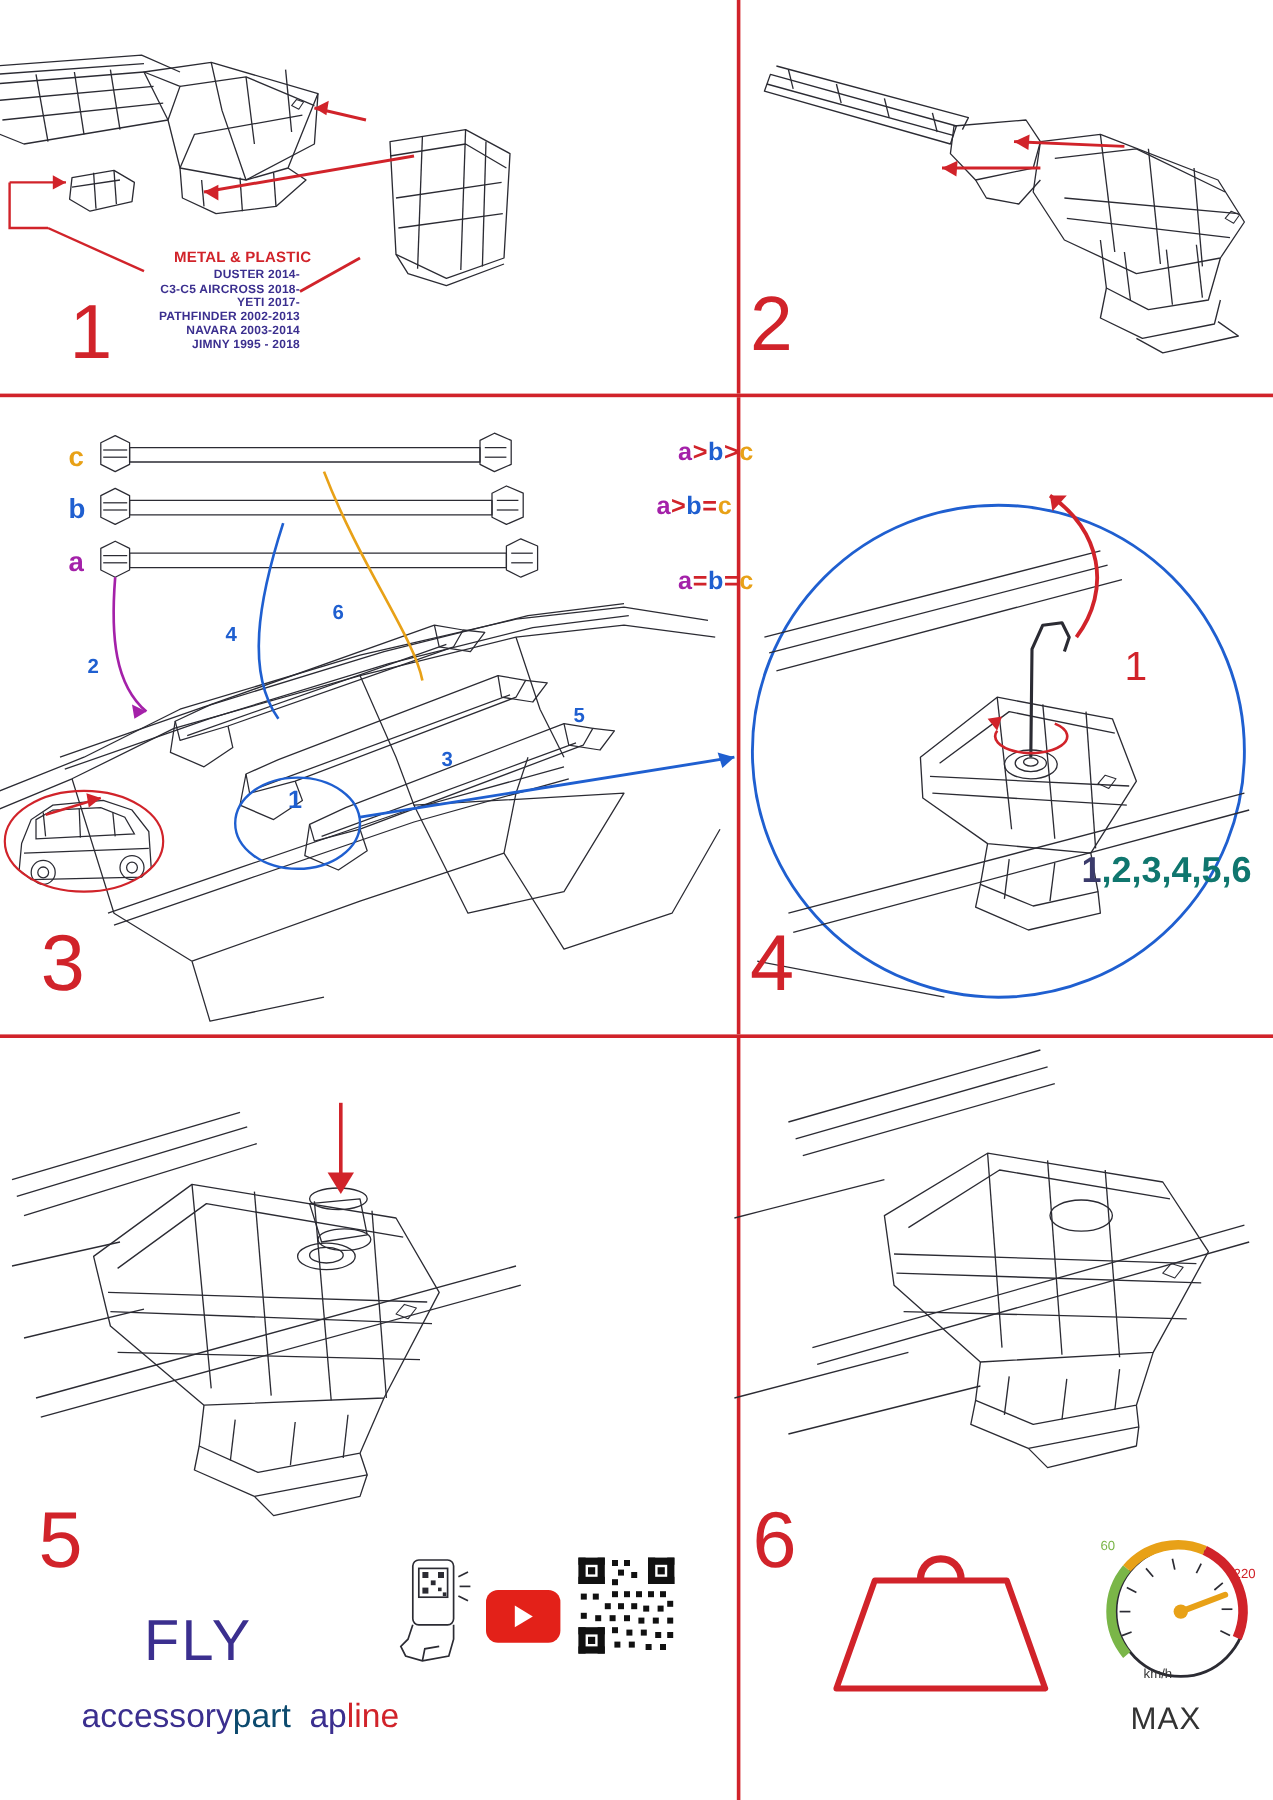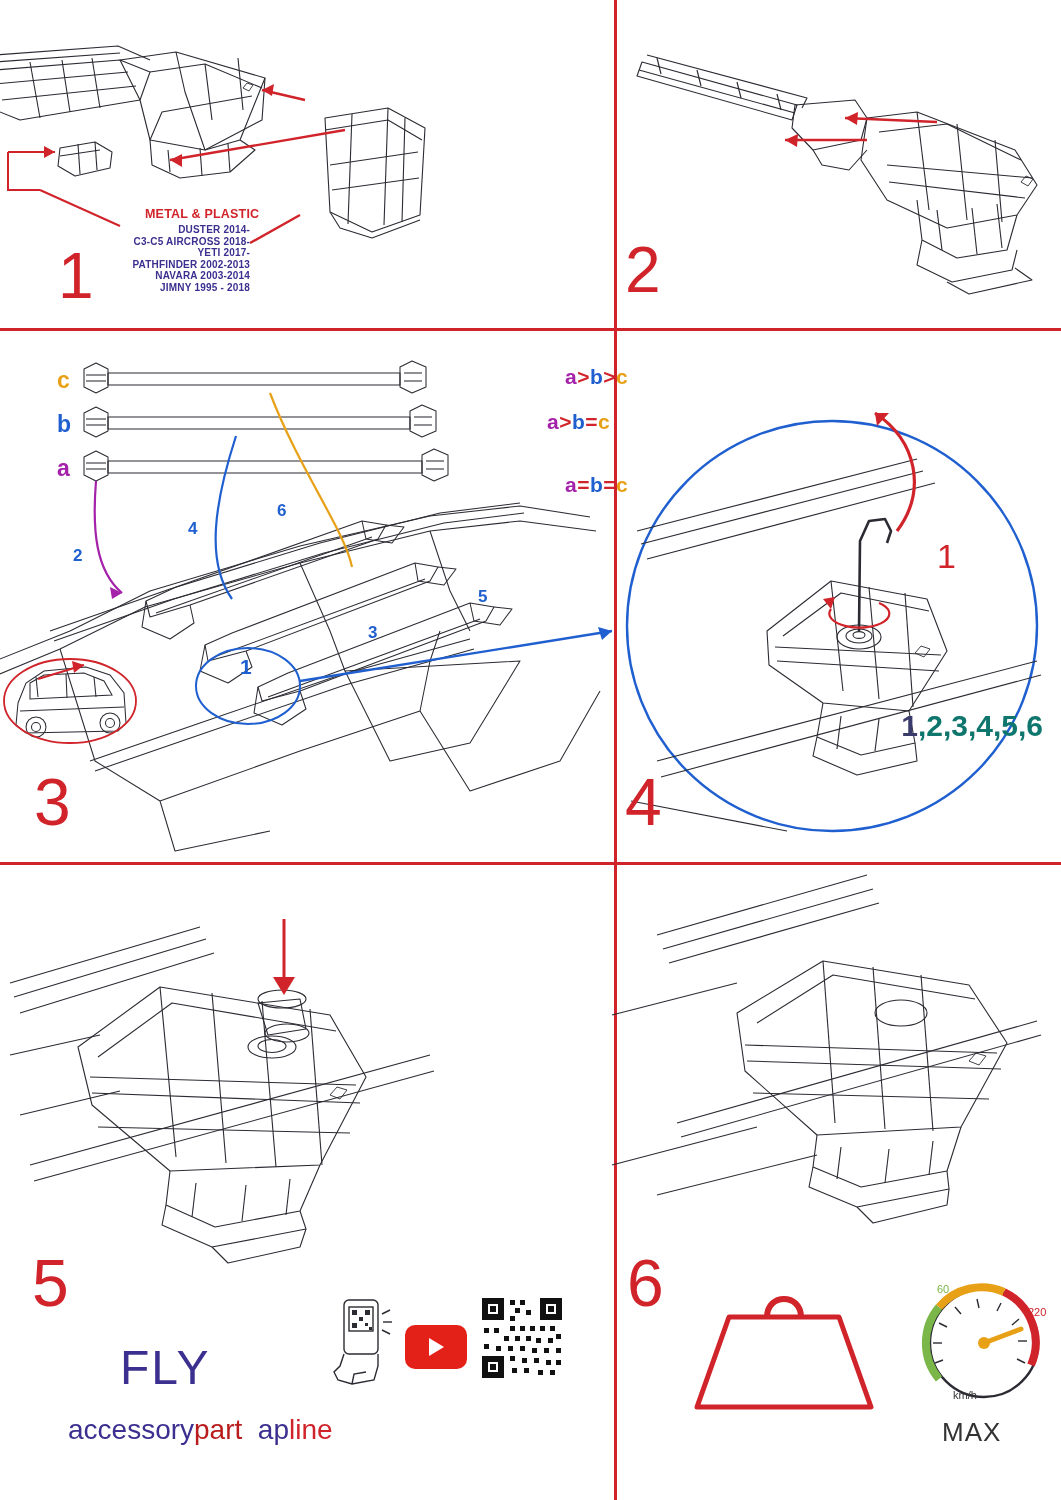--- a/index.html
+++ b/index.html
@@ -51,21 +51,21 @@
   .seqlabel .one{color:#3b3b6b;}
 
   .callout{position:absolute;font-size:17px;font-weight:bold;color:#1f5fd0;}
   .callout.big{font-size:34px;color:#d1232a;font-weight:400;}
   .callout.blue-1{font-size:21px;color:#1f5fd0;font-weight:bold;}
 
   
   .fly{position:absolute;left:120px;top:1340px;font-size:48px;letter-spacing:2px;color:#3b2f8f;}
   .brandline{position:absolute;left:68px;top:1414px;font-size:28px;letter-spacing:0px;}
   .brandline .accessory{color:#3b2f8f;}
-  .brandline .part{color:#b91c1c;}
+  .brandline .part{color:#0c4a6e;}
   .brandline .ap{color:#3b2f8f;}
   .brandline .line{color:#d1232a;}
 
   
   .maxlabel{position:absolute;font-size:26px;color:#333;letter-spacing:1px;}
   .kmh{position:absolute;font-size:11px;color:#333;}
   .spd{position:absolute;font-size:11px;color:#d1232a;}
   .spd.g{color:#7ab648;}
 
   .qr{position:absolute;left:482px;top:1298px;width:80px;height:80px;}
@@ -574,21 +574,21 @@
         <path d="M46 32 L52 39"></path>
           <path d="M68 24 L70 33"></path>
           <path d="M92 28 L88 36"></path>
         <path d="M110 44 L103 50"></path>
           <path d="M118 66 L109 66"></path>
           <path d="M116 88 L108 84"></path>
       </g>
       <path d="M75 68 L112 54" stroke="#e8a117" stroke-width="5" stroke-linecap="round"></path>
       <circle cx="75" cy="68" r="6" fill="#e8a117"></circle>
     </svg>
-    <div class="spd g" style="left:300px;top:418px;margin-left:20px;">60</div>
+    <div class="spd g" style="left:300px;top:418px;">60</div>
     <div class="spd" style="left:411px;top:441px;">220</div>
     <div class="kmh" style="left:336px;top:524px;">km/h</div>
     <div class="maxlabel" style="left:325px;top:552px;">MAX</div>
 
     <div class="stepnum thin" style="left:10px;top:385px;font-size:66px;">6</div>
   </div>
 
 </div>
 
 </body></html>

